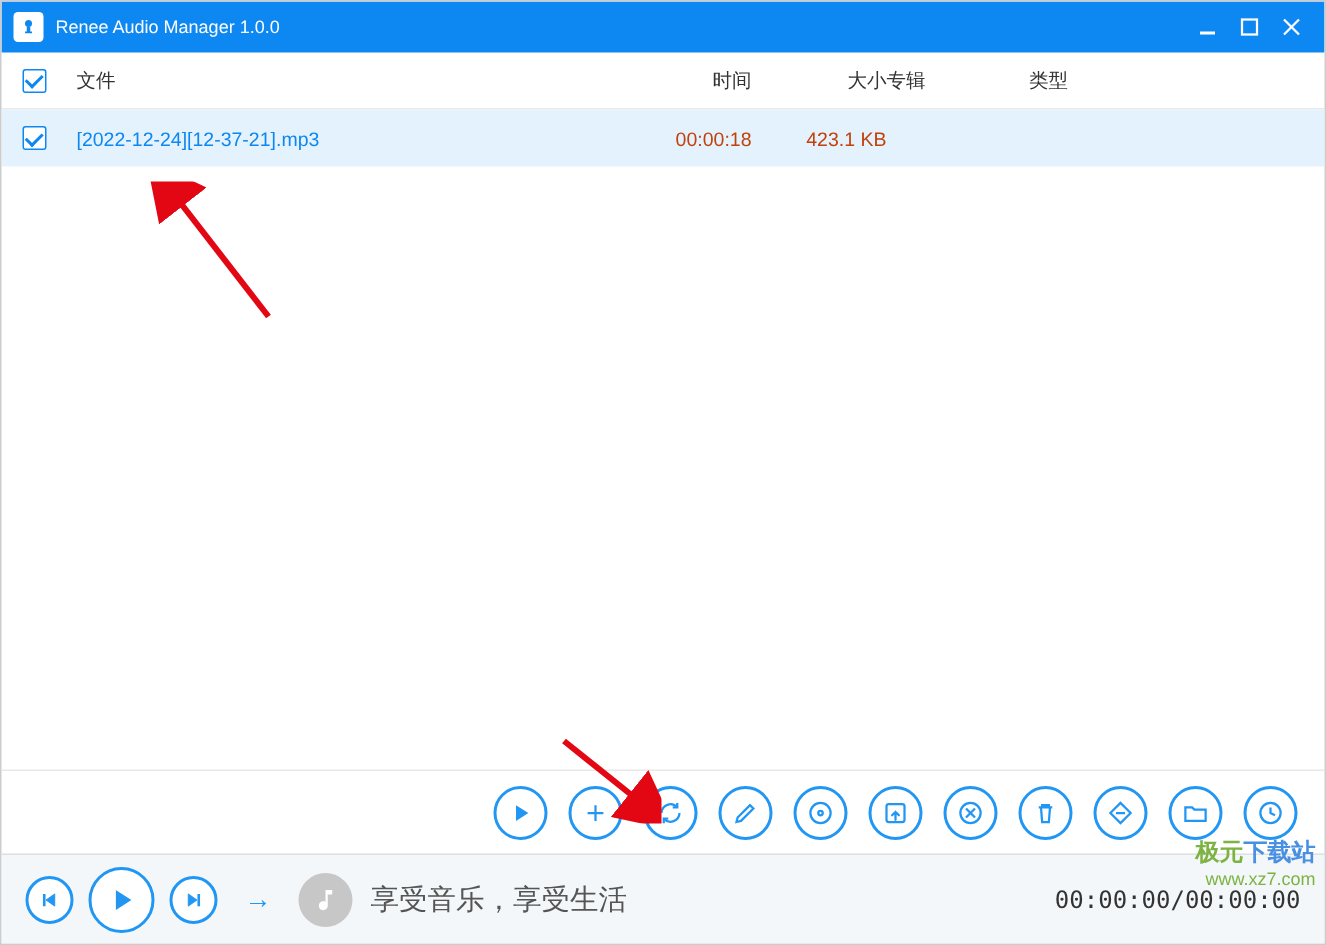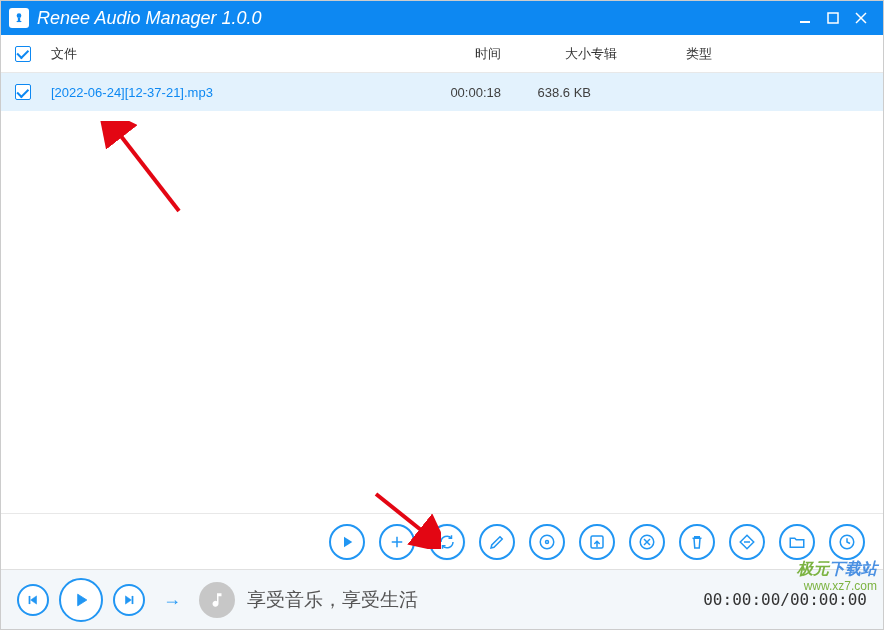--- a/index.html
+++ b/index.html
@@ -1,41 +1,41 @@
 <!DOCTYPE html>
 <html><head>
 <meta charset="utf-8">
 <style>
   * { box-sizing: border-box; margin: 0; padding: 0; }
   body { font-family: "Microsoft YaHei", Arial, sans-serif; font-size: 13px; background: #f5f5f5; }
   .window { width: 884px; height: 630px; background: #fff; border: 1px solid #ccc; display: flex; flex-direction: column; position: relative; overflow: hidden;}
   .titlebar { height: 34px; background: #0d88f2; color: #fff; display: flex; align-items: center; padding: 0 8px; }
   .titlebar .app-icon { width: 20px; height: 20px; background:#fff; border-radius:3px; display:flex; align-items:center; justify-content:center; margin-right:8px;}
   .titlebar .app-icon svg{width:14px;height:14px;}
-  .titlebar .title { flex:1; font-size:18px;font-style:italic;}
+  .titlebar .title { flex:1; font-size:12px;}
   .titlebar .win-btn { width:28px; height:24px; display:flex; align-items:center; justify-content:center; cursor:pointer;}
   .titlebar .win-btn svg{stroke:#fff;}
   
   .header-row { display:flex; align-items:center; height:38px; border-bottom:1px solid #e8e8e8; padding:0 14px; color:#333;}
   .col-check{width:36px; display:flex; align-items:center;}
   .col-file{flex:0 0 360px;}
   .col-time{flex:0 0 90px;text-align:right;}
   .col-size{flex:0 0 90px;text-align:right;}
   .col-artist{flex:0 0 130px;}
   .col-album{flex:0 0 95px;}
   .col-type{flex:1;}
   
   .check{width:16px;height:16px;border:1.5px solid #0d88f2;border-radius:2px;display:flex;align-items:center;justify-content:center;background:#fff;}
   .check.checked::after{content:"";width:9px;height:5px;border-left:2px solid #0d88f2;border-bottom:2px solid #0d88f2;transform:rotate(-45deg) translate(0px,-1px);}
   
   .list{flex:1; overflow:auto; position:relative;}
   .row{display:flex;align-items:center;height:38px;padding:0 14px;}
   .row.selected{background:#e3f2fd;color:#0d88f2;}
   .row .col-file{color:#0d88f2;}
-  .row .col-time,.row .col-size{color:#404040;}
+  .row .col-time,.row .col-size{color:#c2410c;}
   
   .arrow{position:absolute;pointer-events:none;}
   .arrow svg{display:block;}
   
   .toolbar{height:56px;border-top:1px solid #e8e8e8;display:flex;align-items:center;justify-content:flex-end;padding:0 18px;gap:14px;}
   .tbtn{width:36px;height:36px;border:2px solid #2196f3;border-radius:50%;display:flex;align-items:center;justify-content:center;cursor:pointer;background:#fff;}
   .tbtn svg{width:18px;height:18px;stroke:#2196f3;fill:none;stroke-width:2;}
   .tbtn.highlight{border-color:#2196f3;box-shadow: 0 0 0 1px rgba(33,150,243,0.05);}
   
   .player{height:60px;background:#f3f7fa;border-top:1px solid #e0e0e0;display:flex;align-items:center;padding:0 16px;position:relative;}
@@ -44,21 +44,21 @@
   .pbtn.small{width:32px;height:32px;}
   .pbtn.big{width:44px;height:44px;}
   .pbtn svg{stroke:#2196f3;fill:#2196f3;}
   .shuffle{margin:0 18px;color:#2196f3;font-size:18px;}
   .cover{width:36px;height:36px;border-radius:50%;background:#c7c7c7;display:flex;align-items:center;justify-content:center;margin-right:12px;}
   .cover svg{width:18px;height:18px;fill:#fff;}
   .nowplaying{color:#555;font-size:19px;}
   .timecounter{margin-left:auto;color:#333;font-size:16px;font-family:monospace;}
   
   .watermark{position:absolute;right:6px;bottom:36px;text-align:right;font-size:11px;line-height:1.2;pointer-events:none;}
-  .watermark .l1{color:#4a90e2;font-weight:bold;font-style:italic;font-size:16px;}
+  .watermark .l1{color:#4a90e2;font-weight:bold;font-size:16px;}
   .watermark .l1 .g{color:#7cb342;}
   .watermark .l2{color:#7cb342;font-size:12px;}
 </style>
 </head>
 <body>
 
 <div class="window">
 
   <div class="titlebar">
     <div class="app-icon">
@@ -96,23 +96,23 @@
     <div class="col-size">大小</div>
     <div class="col-album">专辑</div>
     <div class="col-type">类型</div>
   </div>
 
   <div class="list">
     <div class="row selected">
       <div class="col-check">
           <div class="check checked"></div>
         </div>
-      <div class="col-file">[2022-06-24][12-37-21].mp3</div>
+      <div class="col-file">[2022-12-24][12-37-21].mp3</div>
       <div class="col-time">00:00:18</div>
-      <div class="col-size">638.6 KB</div>
+      <div class="col-size">423.1 KB</div>
       <div class="col-artist"></div>
       <div class="col-album"></div>
       <div class="col-type"></div>
     </div>
 
     <div class="arrow" style="left:98px;top:48px;">
       <svg width="100" height="100" viewBox="0 0 100 100">
         <defs>
             <marker id="ah1" markerWidth="10" markerHeight="10" refX="2" refY="5" orient="auto">
               <polygon points="0,0 10,5 0,10" fill="#e30613"></polygon>

